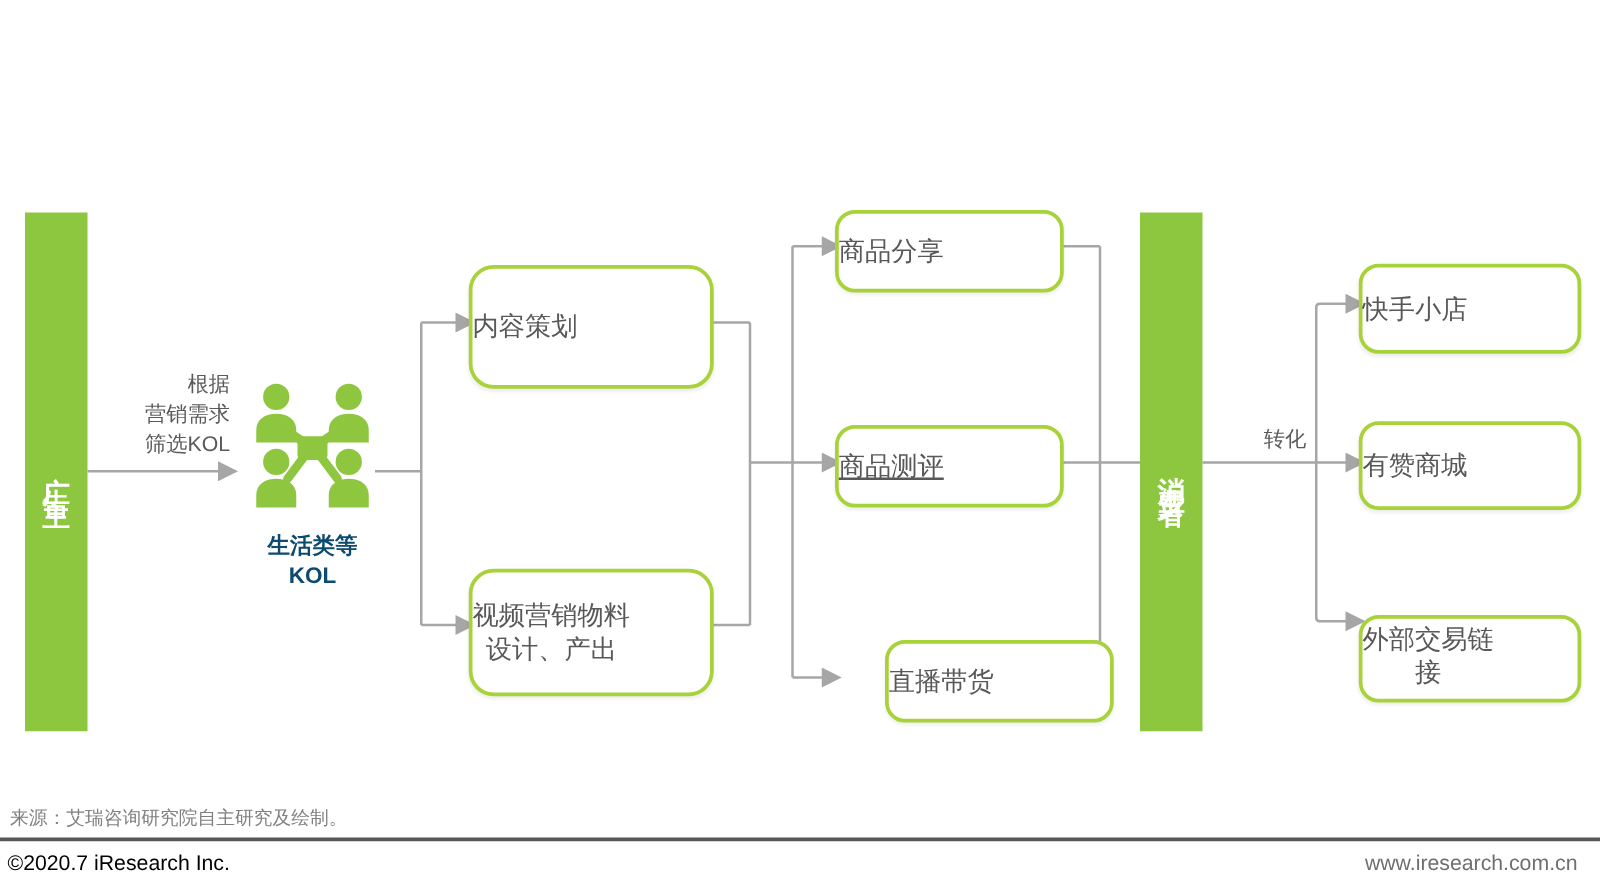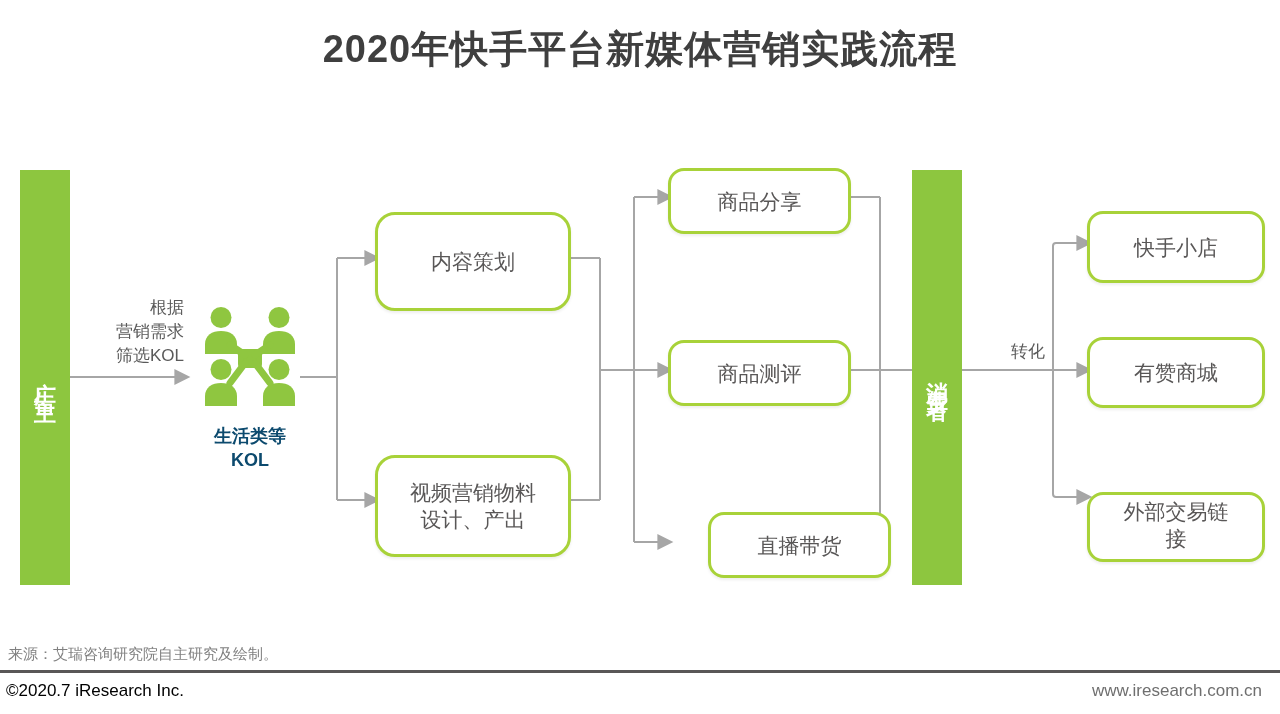--- a/index.html
+++ b/index.html
@@ -10,29 +10,29 @@
          font-size:38px;font-weight:700;color:#3f3f3f;letter-spacing:1px;}
 
   .vbar{position:absolute;width:50px;background:#8dc63f;display:flex;
         align-items:center;justify-content:center;}
   .vbar span{writing-mode:vertical-rl;text-orientation:upright;color:#ffffff;
         font-size:22px;font-weight:700;letter-spacing:9px;line-height:1;}
   .bar-adv{left:20px;top:170px;height:415px;}
   .bar-con{left:912px;top:170px;height:415px;}
 
   .node{position:absolute;background:#ffffff;border:3px solid #a8d239;
-        display:flex;align-items:center;justify-content:center;text-align:center;
+        display:flex;align-items:center;text-align:center;
         color:#595757;font-size:21px;line-height:27px;box-shadow:0 2px 3px rgba(0,0,0,0.07);}
   .r22{border-radius:20px;}
   .r16{border-radius:16px;}
 
   .n-content{left:375px;top:212px;width:190px;height:93px;}
   .n-video{left:375px;top:455px;width:190px;height:96px;}
   .n-share{left:668px;top:168px;width:177px;height:60px;}
-  .n-review{left:668px;top:340px;width:177px;height:60px;}
+  .n-review{left:668px;top:340px;width:177px;height:60px;text-decoration:underline;}
   .n-live{left:668px;top:512px;width:177px;height:60px;margin-left:40px;}
   .n-kshop{left:1087px;top:211px;width:172px;height:66px;}
   .n-youzan{left:1087px;top:337px;width:172px;height:65px;}
   .n-external{left:1087px;top:492px;width:172px;height:64px;font-family:Liberation Mono, monospace;}
 
   .annot{position:absolute;color:#5a5a5a;font-size:17px;line-height:24px;text-align:right;}
   .filter-label{left:76px;top:296px;width:108px;}
   .conv-label{left:973px;top:340px;width:72px;}
 
   .kol-icon{position:absolute;left:202px;top:306px;width:96px;height:104px;}
@@ -78,21 +78,20 @@
       <path d="M845,542 H880"></path>
       <path d="M880,197 V542"></path>
       <path d="M845,370 H912"></path>
 
       <path d="M962,370 H1078" marker-end="url(#arrow)"></path>
       <path d="M1053,370 V246 Q1053,243 1056,243 H1078" marker-end="url(#arrow)"></path>
       <path d="M1053,370 V494 Q1053,497 1056,497 H1078" marker-end="url(#arrow)"></path>
     </g>
   </svg>
 
-  <div class="title">2020年快手平台新媒体营销实践流程</div>
 
   <div class="vbar bar-adv">
     <span>广告主</span>
   </div>
   <div class="vbar bar-con">
     <span>消费者</span>
   </div>
 
   <div class="annot filter-label">
     <div>根据</div>

